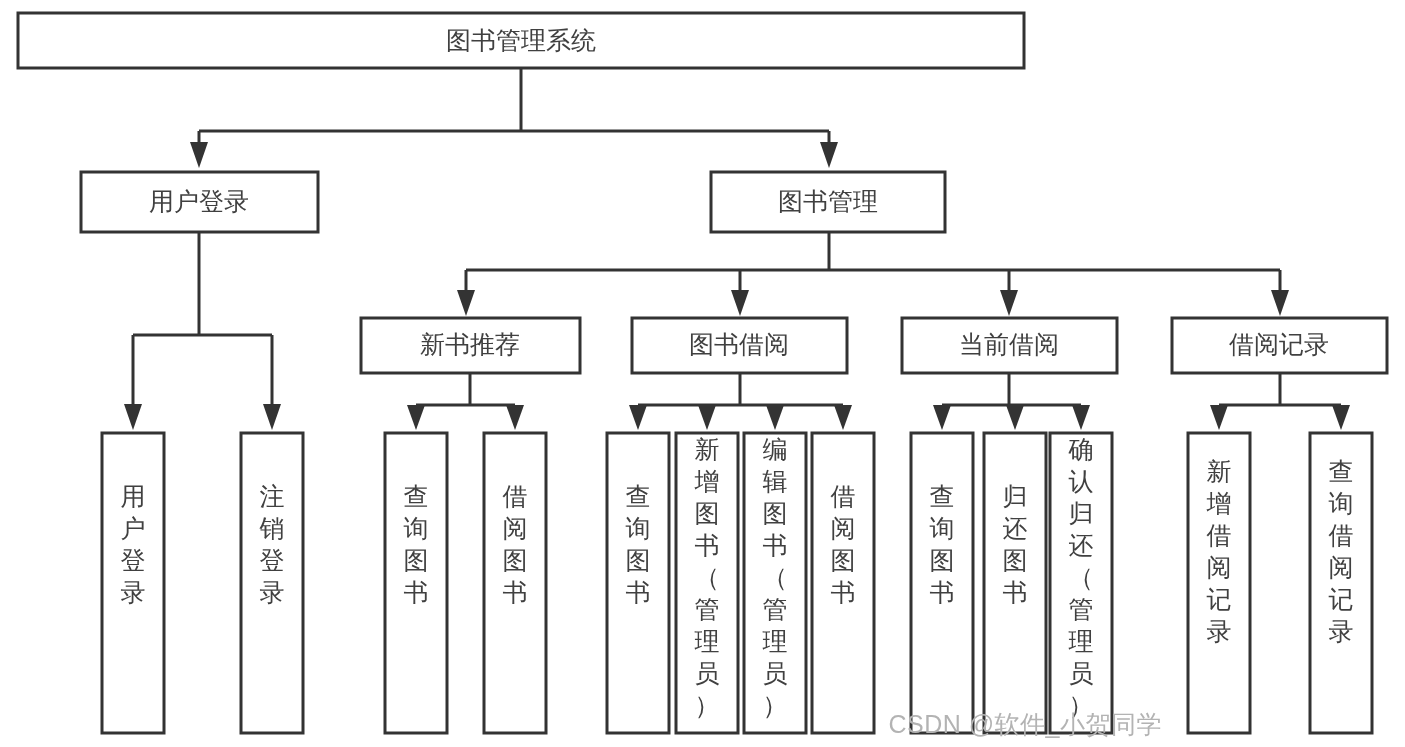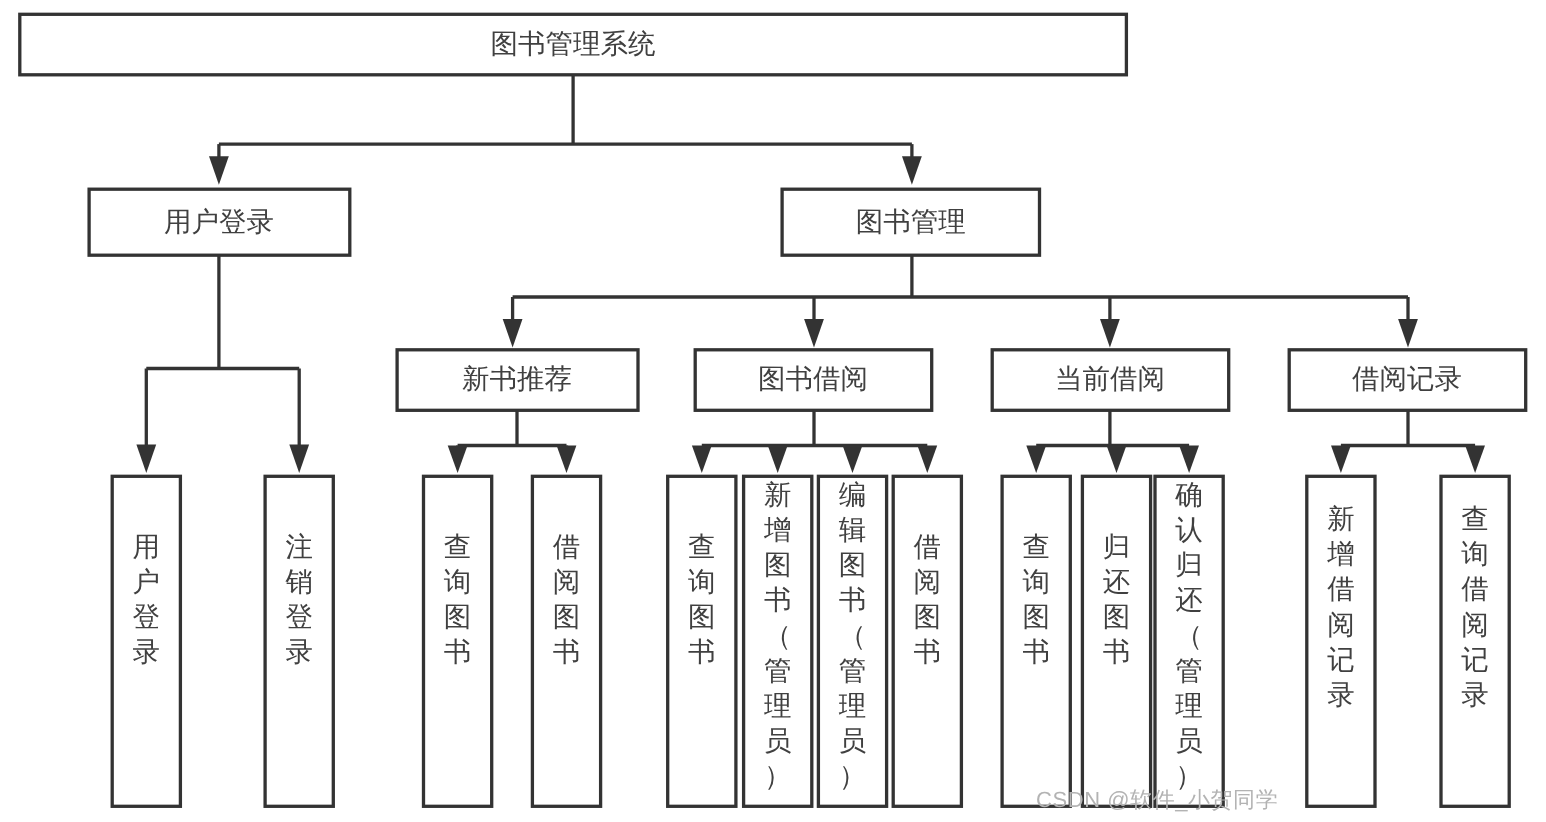--- a/index.html
+++ b/index.html
@@ -51,21 +51,21 @@
     fill: #404040;
     font-family: "Liberation Sans", "DejaVu Sans", sans-serif;
     font-size: 25px;
     text-anchor: middle;
   }
   .watermark {
     position: absolute;
     right: 14px;
     bottom: 6px;
     font-family: "Liberation Sans", "DejaVu Sans", sans-serif;
-    font-size: 20px;
+    font-size: 25px;
     color: #b3b3b3;
     white-space: nowrap;
     letter-spacing: 0.5px;
   }
 </style>
 </head>
 <body>
 
 <div id="diagram-root">
 

